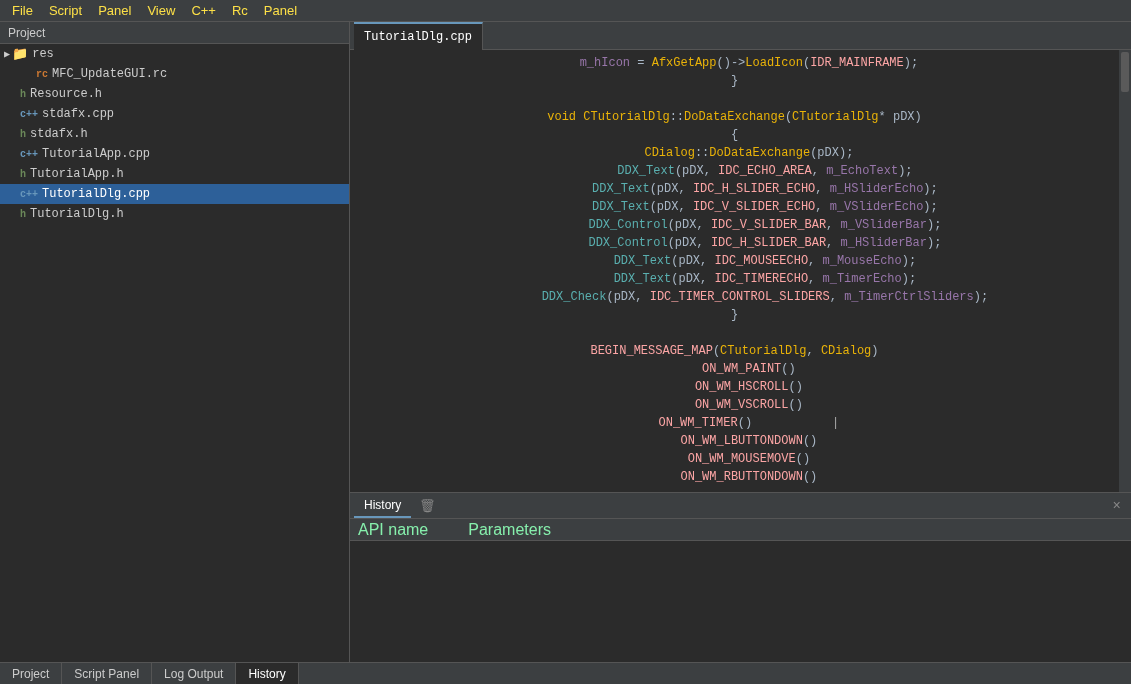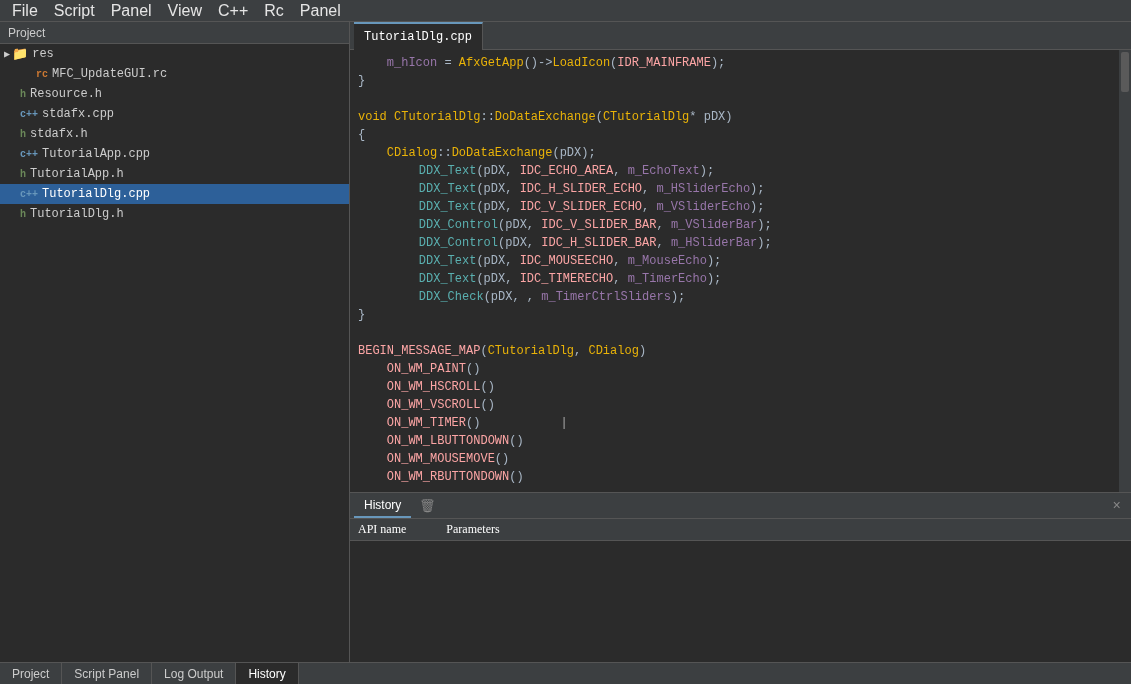--- a/index.html
+++ b/index.html
@@ -17,23 +17,23 @@
     #menubar {
       display: flex;
       align-items: center;
       background: #3c3f41;
       height: 22px;
       padding: 0 4px;
       border-bottom: 1px solid #555;
     }
     .menu-item {
       padding: 2px 8px;
-      color: #e5e5e5;
-      cursor: pointer;
-      font-size: 16px;
+      color: #fde047;
+      cursor: pointer;
+      font-size: 13px;
       font-family: Arial, sans-serif;
     }
 
     
     #main-layout {
       display: flex;
       height: calc(684px - 22px - 22px);
       
     }
 
@@ -111,20 +111,21 @@
     }
 
     .code-line {
       display: flex;
       align-items: flex-start;
       min-height: 18px;
       line-height: 18px;
       padding: 0 8px;
       white-space: pre;
       font-size: 12px;
+      justify-content: center;
     }
 
     
     #code-editor::-webkit-scrollbar { width: 12px; background: #3c3f41; }
     #code-editor::-webkit-scrollbar-thumb { background: #5a5a5a; }
 
     
     #history-panel {
       height: 170px;
       background: #2b2b2b;
@@ -172,24 +173,24 @@
 
     #history-columns {
       display: flex;
       align-items: center;
       background: #3c3f41;
       height: 22px;
       border-bottom: 1px solid #555;
       padding: 0 8px;
     }
     .history-col {
-      font-size: 12px;
-      color: #ffffff;
+      font-size: 16px;
+      color: #86efac;
       margin-right: 40px;
-      font-family: Liberation Serif, serif;
+      font-family: Liberation Sans, sans-serif;
     }
 
     #history-content {
       flex: 1;
       background: #2b2b2b;
     }
 
     
     #bottom-tabs {
       display: flex;
@@ -357,21 +358,21 @@
 
           <div class="code-line">
             <span class="plain">    </span><span class="fn-teal">DDX_Text</span><span class="plain">(pDX, </span><span class="macro-green">IDC_MOUSEECHO</span><span class="plain">, </span><span class="member">m_MouseEcho</span><span class="plain">);</span>
           </div>
 
           <div class="code-line">
             <span class="plain">    </span><span class="fn-teal">DDX_Text</span><span class="plain">(pDX, </span><span class="macro-green">IDC_TIMERECHO</span><span class="plain">, </span><span class="member">m_TimerEcho</span><span class="plain">);</span>
           </div>
 
           <div class="code-line">
-            <span class="plain">    </span><span class="fn-teal">DDX_Check</span><span class="plain">(pDX, </span><span class="plain">, </span><span class="member">m_TimerCtrlSliders</span><span class="plain">);</span>
+            <span class="plain">    </span><span class="fn-teal">DDX_Check</span><span class="plain">(pDX, </span><span class="macro-green">IDC_TIMER_CONTROL_SLIDERS</span><span class="plain">, </span><span class="member">m_TimerCtrlSliders</span><span class="plain">);</span>
           </div>
 
           <div class="code-line">
             <span class="plain">}</span>
           </div>
 
           <div class="code-line">&nbsp;</div>
 
           <div class="code-line">
             <span class="macro-green">BEGIN_MESSAGE_MAP</span><span class="plain">(</span><span class="fn-yellow">CTutorialDlg</span><span class="plain">, </span><span class="fn-yellow">CDialog</span><span class="plain">)</span>

